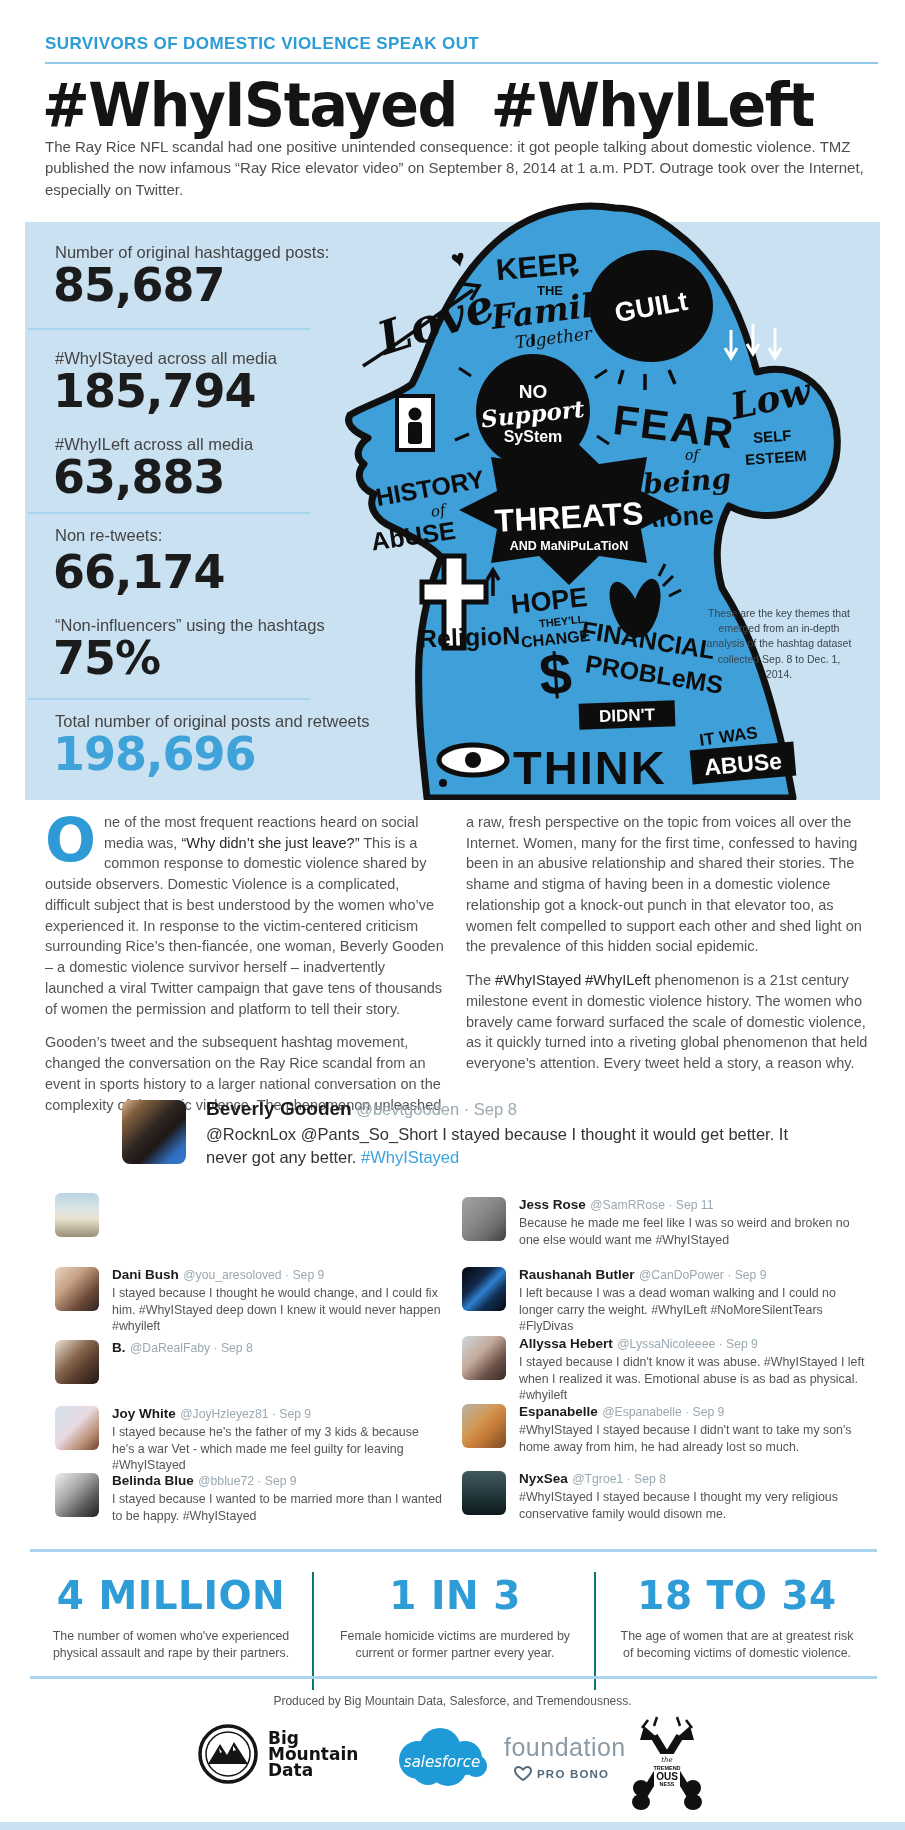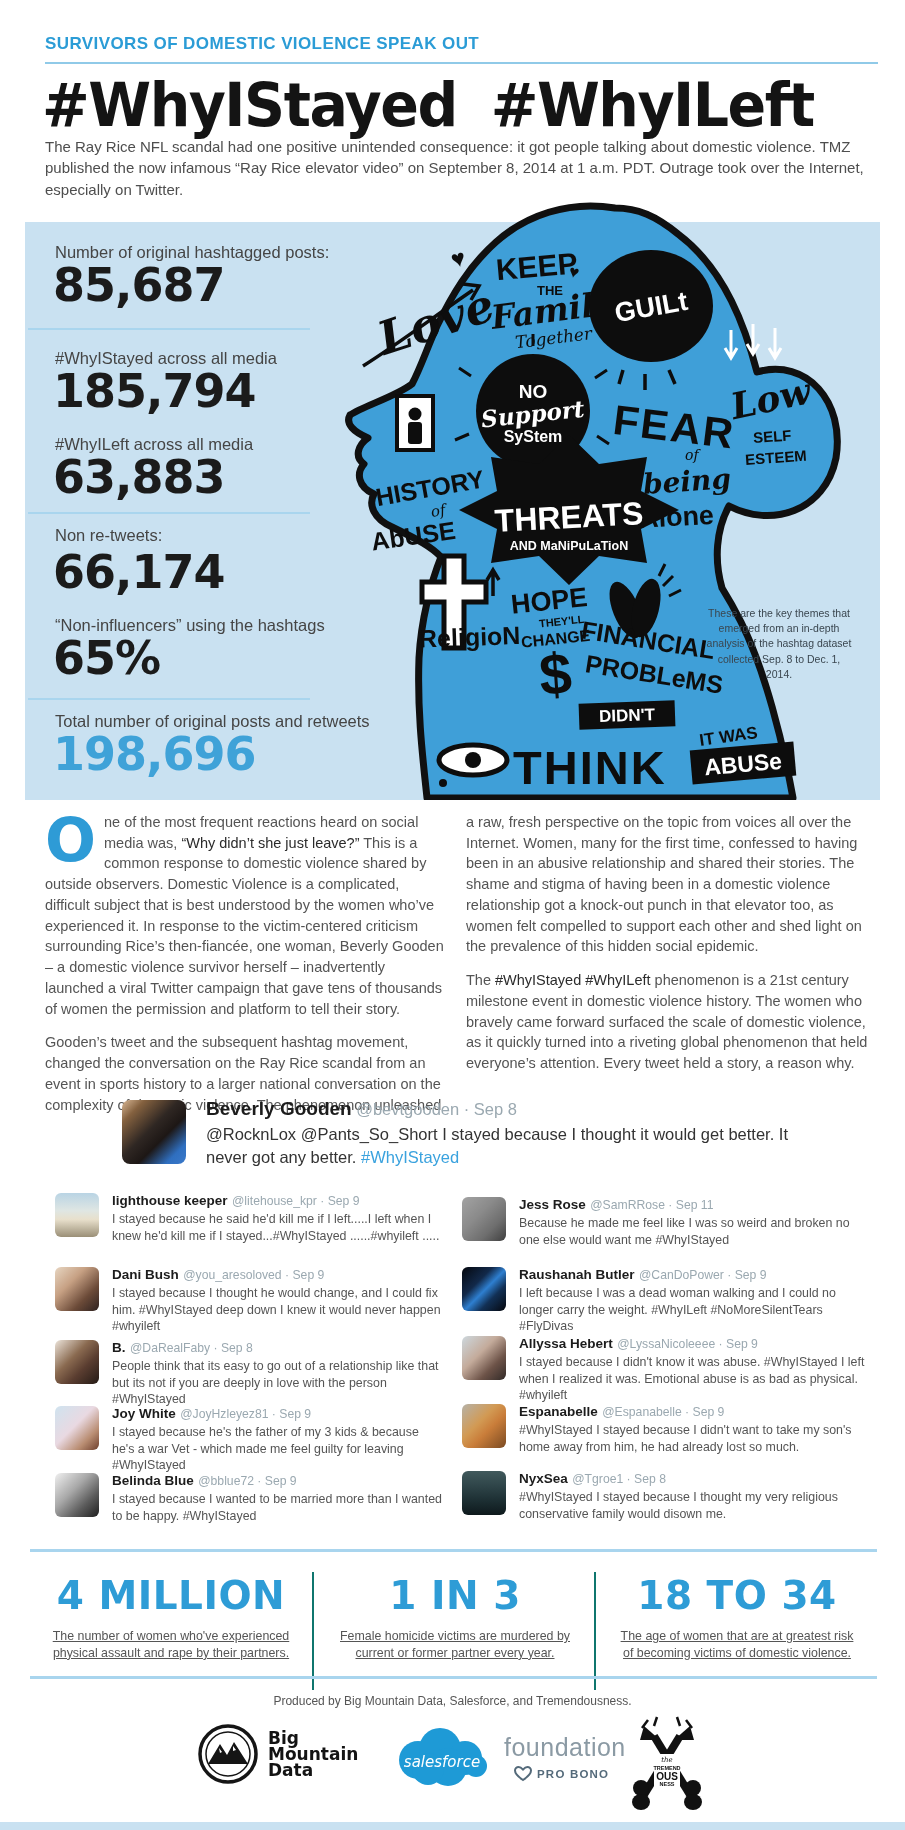--- a/index.html
+++ b/index.html
@@ -50,21 +50,21 @@
   .tw-name{font-size:13.5px;font-weight:bold;color:#1c1c1c;}
   .tw-handle{font-size:12.2px;color:#9aa8b0;font-weight:normal;}
   .tw-text{margin-top:2px;font-size:12.4px;line-height:1.33;color:#555;}
 
   
   .rule-blue{left:30px;width:847px;height:3px;background:#A9D5EE;}
   .impact-col{top:1572px;width:282px;height:118px;text-align:center;}
   .impact-col.bl{border-left:2px solid #0f766e;}
   .impact-val{margin-top:1px;font-size:39px;font-weight:bold;color:#2E9CD6;letter-spacing:.5px;
               font-family:"DejaVu Sans","Liberation Sans",sans-serif;}
-  .impact-desc{margin:10px auto 0;width:246px;font-size:12.4px;line-height:1.35;color:#555;text-decoration:underline;}
+  .impact-desc{margin:10px auto 0;width:246px;font-size:12.4px;line-height:1.35;color:#555;}
 
   
   .credit{left:0;top:1694px;width:905px;text-align:center;font-size:12px;color:#555;}
   .logo-bmd{left:196px;top:1722px;display:flex;align-items:center;}
   .bmd-text{margin-left:8px;font-size:17px;line-height:.95;font-weight:bold;color:#131313;
             font-family:"DejaVu Sans",sans-serif;}
   .logo-sf{left:388px;top:1722px;display:flex;align-items:center;}
   .sf-right{margin-left:8px;}
   .sf-foundation{font-size:25px;color:#8B9AA4;letter-spacing:.5px;}
   .sf-probono{display:flex;align-items:center;margin-top:4px;margin-left:10px;}
@@ -94,21 +94,21 @@
   <div class="abs stat-num" style="top:364px;">185,794</div>
 
   <div class="abs stat-label" style="top:435px;">#WhyILeft across all media</div>
   <div class="abs stat-num" style="top:450px;">63,883</div>
   <div class="abs stat-sep" style="top:512px;"></div>
 
   <div class="abs stat-label" style="top:526px;">Non re-tweets:</div>
   <div class="abs stat-num" style="top:545px;">66,174</div>
 
   <div class="abs stat-label" style="top:616px;text-align:right;">“Non-influencers” using the hashtags</div>
-  <div class="abs stat-num" style="top:631px;">65%</div>
+  <div class="abs stat-num" style="top:631px;">75%</div>
   <div class="abs stat-sep" style="top:698px;"></div>
 
   <div class="abs stat-label" style="top:712px;">Total number of original posts and retweets</div>
   <div class="abs stat-num hl" style="top:727px;">198,696</div>
 
   <svg class="abs" style="left:333px;top:198px;" width="557" height="602" viewBox="0 0 557 602">
     <path d="M 282,10
          C 235,2 192,18 163,44 C 136,68 119,97 104,128 C 94,150 88,169 79,186
          C 62,199 30,208 17,217 C 12,226 21,234 35,240
          C 25,247 21,259 31,266 C 23,275 25,289 41,296
@@ -200,35 +200,30 @@
   </div>
 
   <div class="abs avatar ft-avatar" style="background: linear-gradient(135deg, rgb(217, 184, 150) 0%, rgb(132, 97, 63) 18%, rgb(47, 39, 35) 45%, rgb(29, 23, 21) 62%, rgb(47, 111, 192) 84%, rgb(58, 121, 201) 100%);"></div>
   <div class="abs ft-body">
     <div><span class="ft-name">Beverly Gooden</span>
          <span class="ft-handle">@bevtgooden · Sep 8</span></div>
     <div class="ft-text"><span>@RocknLox @Pants_So_Short I stayed because I thought it would get better. It never got any better. </span><span class="ft-tag">#WhyIStayed</span></div>
   </div>
 
   <div class="abs avatar tw-avatar" style="left: 55px; top: 1193px; background: linear-gradient(rgb(185, 212, 228) 0%, rgb(223, 230, 227) 40%, rgb(232, 224, 204) 60%, rgb(154, 143, 119) 100%);"></div>
-  <div class="tw" style="left:112px;top:1191px;width:332px;">
-    <div><span class="tw-name">lighthouse keeper</span> <span class="tw-handle">@litehouse_kpr · Sep 9</span></div>
-    <div class="tw-text">I stayed because he said he'd kill me if I left.....I left when I knew he'd kill me if I stayed...#WhyIStayed ......#whyileft .....</div>
-  </div>
 
   <div class="abs avatar tw-avatar" style="left: 55px; top: 1267px; background: linear-gradient(135deg, rgb(231, 214, 194) 0%, rgb(199, 161, 132) 35%, rgb(107, 74, 56) 70%, rgb(46, 34, 32) 100%);"></div>
   <div class="tw" style="left:112px;top:1265px;width:332px;">
     <div><span class="tw-name">Dani Bush</span> <span class="tw-handle">@you_aresoloved · Sep 9</span></div>
     <div class="tw-text">I stayed because I thought he would change, and I could fix him. #WhyIStayed deep down I knew it would never happen #whyileft</div>
   </div>
 
   <div class="abs avatar tw-avatar" style="left: 55px; top: 1340px; background: linear-gradient(135deg, rgb(236, 228, 218) 0%, rgb(138, 106, 80) 40%, rgb(90, 61, 48) 65%, rgb(36, 26, 22) 100%);"></div>
   <div class="tw" style="left:112px;top:1338px;width:332px;">
     <div><span class="tw-name">B.</span> <span class="tw-handle">@DaRealFaby · Sep 8</span></div>
-    <div class="tw-text">People think that its easy to go out of a relationship like that but its not if you are deeply in love with the person #WhyIStayed</div>
   </div>
 
   <div class="abs avatar tw-avatar" style="left: 55px; top: 1406px; background: linear-gradient(135deg, rgb(207, 227, 239) 0%, rgb(233, 217, 226) 45%, rgb(185, 141, 114) 75%, rgb(110, 63, 44) 100%);"></div>
   <div class="tw" style="left:112px;top:1404px;width:332px;">
     <div><span class="tw-name">Joy White</span> <span class="tw-handle">@JoyHzleyez81 · Sep 9</span></div>
     <div class="tw-text">I stayed because he's the father of my 3 kids &amp; because he's a war Vet - which made me feel guilty for leaving #WhyIStayed</div>
   </div>
 
   <div class="abs avatar tw-avatar" style="left: 55px; top: 1473px; background: linear-gradient(135deg, rgb(240, 240, 240) 0%, rgb(168, 168, 168) 40%, rgb(92, 92, 92) 70%, rgb(31, 31, 31) 100%);"></div>
   <div class="tw" style="left:112px;top:1471px;width:332px;">

